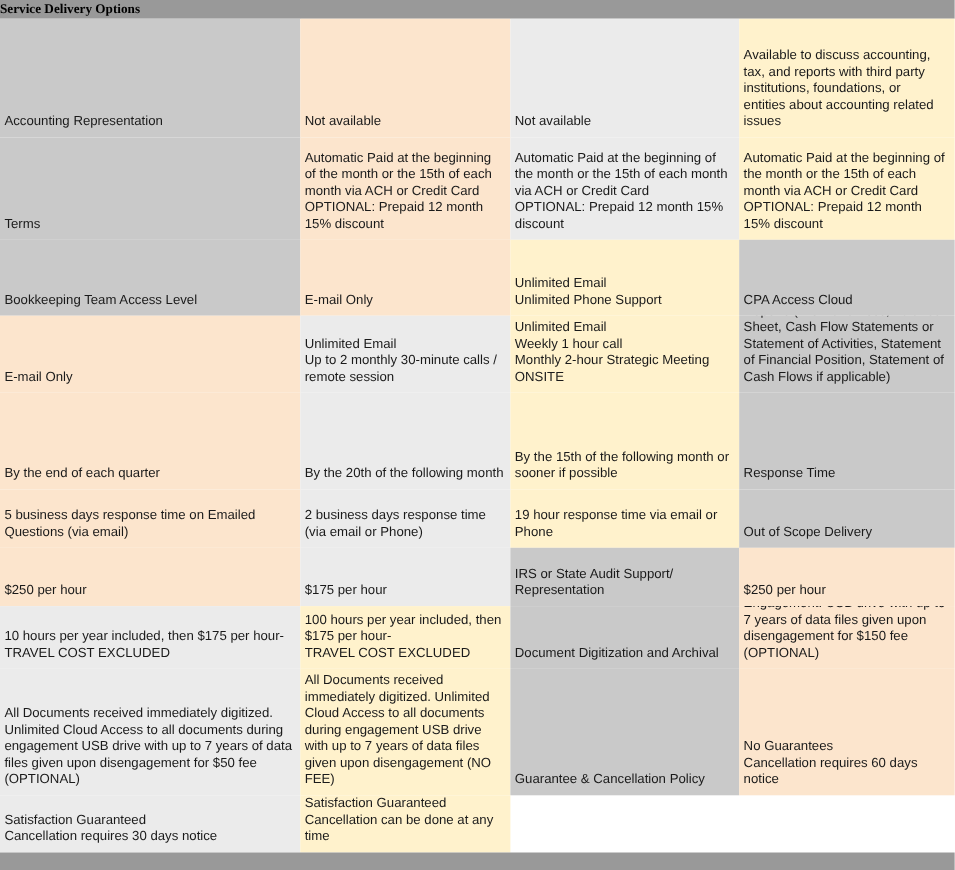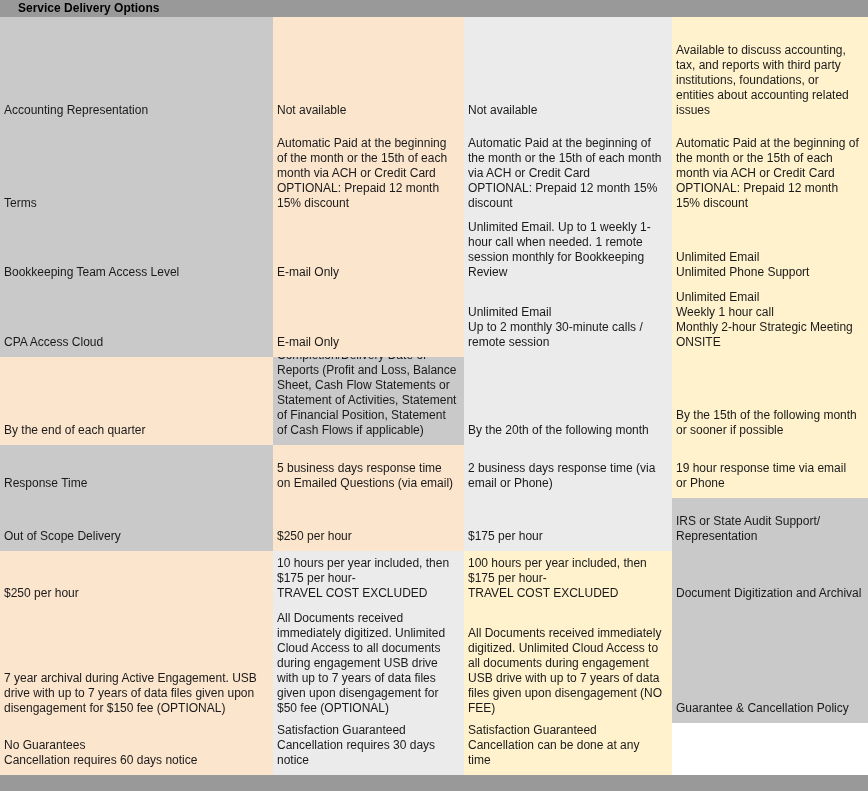--- a/index.html
+++ b/index.html
@@ -7,21 +7,21 @@
     width:868px;height:791px;overflow:hidden;
     font-family:"Liberation Sans", sans-serif;
     color:#1a1a1a;background:#ffffff;
     -webkit-font-smoothing:antialiased;
   }
   .page{width:868px;height:791px;display:flex;flex-direction:column;}
   .title-bar{
     height:17px;flex:0 0 17px;
     background:var(--header-bar,#999999);
     font-size:12px;font-weight:bold;color:#000;
-    line-height:17px;padding-left:18px;box-sizing:border-box;
+    line-height:17px;padding-left:0;box-sizing:border-box;font-family:Liberation Serif, serif;
   }
   .grid{
     display:grid;
     grid-template-columns:273px 191px 208px 196px;
     grid-template-rows:108px 93px 69px 70px 88px 53px 53px 57px 115px 52px;
     flex:0 0 758px;
   }
   .cell{
     box-sizing:border-box;
     display:flex;flex-direction:column;justify-content:flex-end;
@@ -55,34 +55,33 @@
     <div class="cell c0">Terms</div>
     <div class="cell c1">Automatic Paid at the beginning of the month or the 15th of each month via ACH or Credit Card
 OPTIONAL:  Prepaid 12 month 15% discount</div>
     <div class="cell c2">Automatic Paid at the beginning of the month or the 15th of each month via ACH or Credit Card
 OPTIONAL:  Prepaid 12 month 15% discount</div>
     <div class="cell c3">Automatic Paid at the beginning of the month or the 15th of each month via ACH or Credit Card
 OPTIONAL:  Prepaid 12 month 15% discount</div>
 
     <div class="cell c0">Bookkeeping Team Access Level</div>
     <div class="cell c1">E-mail Only</div>
-    <div class="cell c2">Unlimited Email. Up to 1 weekly 1-hour call when needed. 1 remote session monthly for Bookkeeping Review</div>
     <div class="cell c3">Unlimited Email
 Unlimited Phone Support</div>
 
     <div class="cell c0">CPA Access Cloud</div>
     <div class="cell c1">E-mail Only</div>
     <div class="cell c2">Unlimited Email
 Up to 2 monthly 30-minute calls / remote session</div>
     <div class="cell c3">Unlimited Email
 Weekly 1 hour call
 Monthly 2-hour Strategic Meeting ONSITE</div>
 
+    <div class="cell c0">Completion/Delivery Date of Reports (Profit and Loss, Balance Sheet, Cash Flow Statements or Statement of Activities, Statement of Financial Position, Statement of Cash Flows if applicable)</div>
     <div class="cell c1">By the end of each quarter</div>
-    <div class="cell c0">Completion/Delivery Date of Reports (Profit and Loss, Balance Sheet, Cash Flow Statements or Statement of Activities, Statement of Financial Position, Statement of Cash Flows if applicable)</div>
     <div class="cell c2">By the 20th of the following month</div>
     <div class="cell c3">By the 15th of the following month or sooner if possible</div>
 
     <div class="cell c0">Response Time</div>
     <div class="cell c1">5 business days response time on Emailed Questions (via email)</div>
     <div class="cell c2">2 business days response time (via email or Phone)</div>
     <div class="cell c3">19 hour response time via email or Phone</div>
 
     <div class="cell c0">Out of Scope Delivery</div>
     <div class="cell c1">$250 per hour</div>

